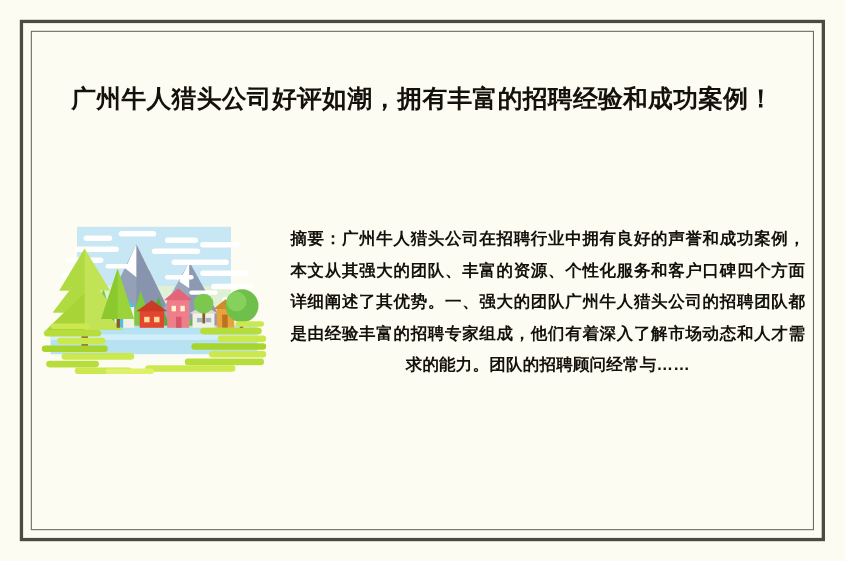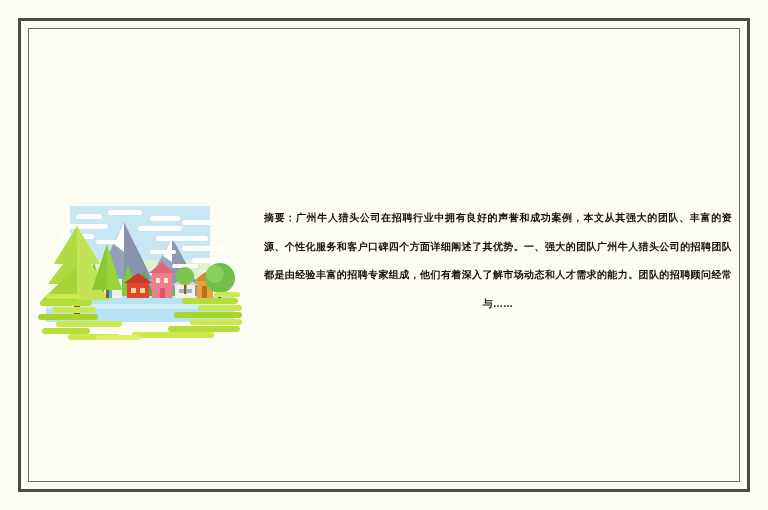--- a/index.html
+++ b/index.html
@@ -73,37 +73,38 @@
     height: 148px;
   }
   .illus svg { display: block; width: 216px; height: 148px; }
 
   
   .summary {
     position: absolute;
     left: 264px;
     top: 8px;
     width: 468px;
-    font-size: 10px;
+    font-size: 15px;
     font-weight: bold;
     line-height: 28.5px;
     color: #14110c;
     text-align: justify;
     text-align-last: center;
     letter-spacing: 0.2px;
   }
 </style>
 </head>
 <body>
 
 <div id="page">
 
   <div class="frame-outer"></div>
   <div class="frame-inner"></div>
 
+  <div class="title">广州牛人猎头公司好评如潮，拥有丰富的招聘经验和成功案例！</div>
 
   <div class="content">
 
     <div class="illus">
       <svg viewBox="0 0 216 148" xmlns="http://www.w3.org/2000/svg">
         <defs>
           <clipPath id="skyclip">
             <rect x="38" y="6" width="140" height="92"></rect>
           </clipPath>
         </defs>

